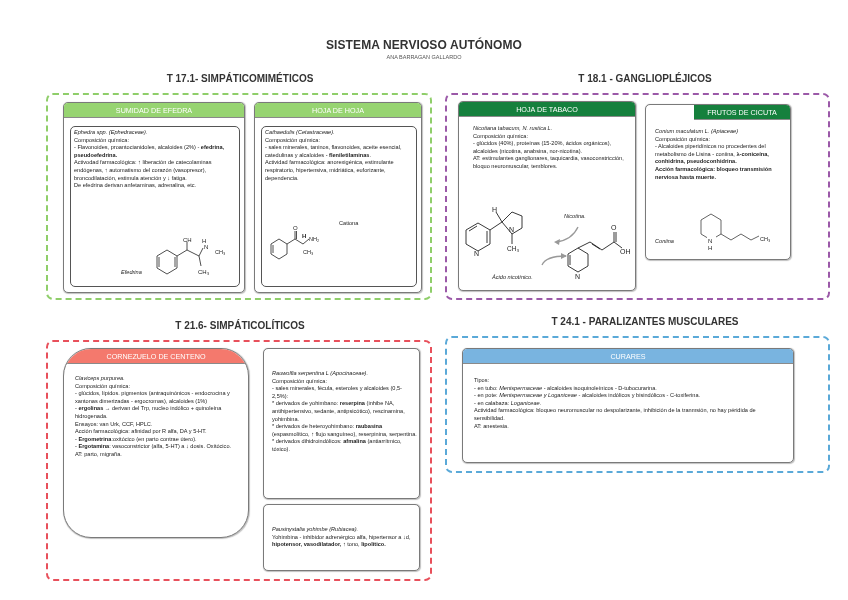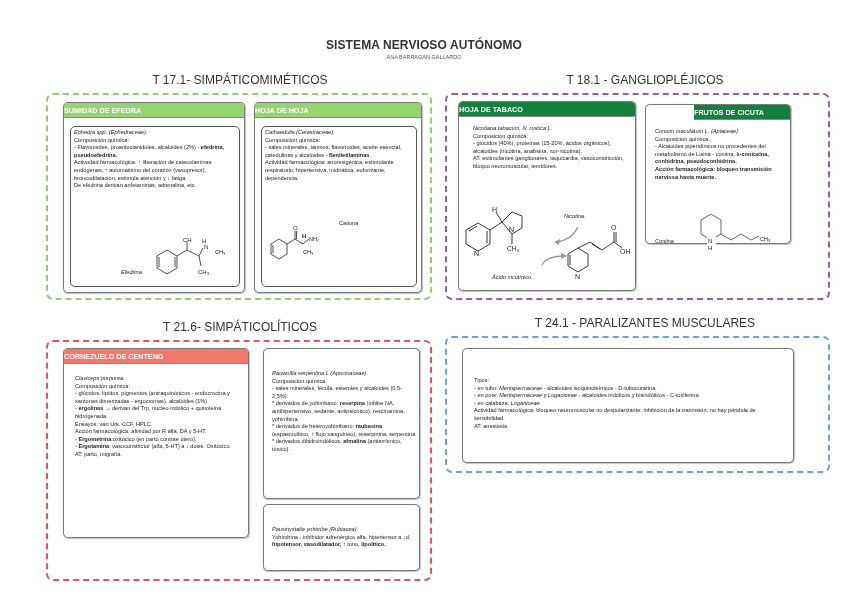--- a/index.html
+++ b/index.html
@@ -2,30 +2,30 @@
 <html><head>
 <meta charset="utf-8">
 <style>
   * { box-sizing: border-box; margin: 0; padding: 0; }
   html, body { width: 848px; height: 600px; background: #ffffff; overflow: hidden; }
   body { position: relative; font-family: "Liberation Sans", sans-serif; color: #222; }
 
   .title { position: absolute; left: 0; width: 848px; top: 38px; text-align: center; font-size: 12px; font-weight: bold; color: #333; letter-spacing: 0.1px; }
   .author { position: absolute; left: 0; width: 848px; top: 54px; text-align: center; font-size: 5.5px; color: #555; }
 
-  .sec-title { position: absolute; font-size: 12px; font-weight: normal; color: #333; text-align: center; }
+  .sec-title { position: absolute; font-size: 10px; font-weight: bold; color: #333; text-align: center; }
 
   .group { position: absolute; border: 2px dashed; border-radius: 7px; }
   .g-green { border-color: #8fce6a; }
   .g-purple { border-color: #9b59a8; }
   .g-red { border-color: #e8505b; }
   .g-blue { border-color: #5aa9d8; }
 
   .card { position: absolute; border: 1px solid #7a7a7a; border-radius: 5px; background: #fff; box-shadow: 0.5px 0.5px 1px rgba(0,0,0,0.25); overflow: hidden; }
-  .card-head { height: 15px; line-height: 15px; text-align: left; color: #fff; font-weight: bold; font-size: 7.2px; border-bottom: 1px solid #8a8a8a; }
+  .card-head { height: 15px; line-height: 15px; text-align: center; color: #fff; font-weight: normal; font-size: 7.2px; border-bottom: 1px solid #8a8a8a; }
   .h-green { background: #97d471; }
   .h-purple { background: #15803d; }
   .h-red { background: #f4796d; }
   .h-blue { background: #79b4e0; }
 
   .inner { position: absolute; border: 1px solid #555; border-radius: 5px; background: #fff; padding: 2px 3px; font-size: 5.6px; line-height: 7.6px; color: #222; }
   .body-plain { position: absolute; font-size: 5.6px; line-height: 7.6px; color: #222; }
 
   .line { display: block; white-space: normal; }
   .it { font-style: italic; }
@@ -143,21 +143,21 @@
   <text x="14" y="56" font-size="7" fill="#222">N</text>
   <text x="49" y="32" font-size="7" fill="#222">N</text>
   <text x="47" y="51" font-size="6.5" fill="#222">CH₃</text>
   <text x="151" y="30" font-size="7" fill="#222">O</text>
   <text x="160" y="54" font-size="7" fill="#222">OH</text>
   <text x="115" y="79" font-size="7" fill="#222">N</text>
   <text x="104" y="18" font-size="5.6" font-style="italic" fill="#222">Nicotina.</text>
   <text x="32" y="79" font-size="5.6" font-style="italic" fill="#222">Ácido nicotínico.</text>
 </svg>
 
-<div class="card" style="left:645px; top:104px; width:146px; height:140px;padding-left:48px;">
+<div class="card" style="left:645px; top:104px; width:146px; height:156px;padding-left:48px;">
   <div class="card-head h-purple">FRUTOS DE CICUTA</div>
 </div>
 <div class="body-plain" style="left:655px; top:128px; width:133px;">
   <span class="line it">Conium maculatum L. (Apiaceae)</span>
   <span class="line">Composición química:</span>
   <span class="line"><span>- Alcaloides piperidínicos no procedentes del metabolismo de Lisina - coniina, </span><span class="b">λ-coniceína, conhidrina, pseudoconhidrina.</span></span>
   <span class="line b">Acción farmacológica: bloqueo transmisión nerviosa hasta muerte.</span>
 </div>
 <div class="mol-label" style="left:655px; top:238px;">Coniina</div>
 <svg class="mol" style="left:695px; top:210px;" width="95" height="45">
@@ -170,21 +170,21 @@
   </g>
   <rect x="12" y="26" width="9" height="10" fill="#fff"></rect>
   <text x="13" y="33" font-size="6" fill="#222">N</text>
   <text x="13" y="40" font-size="6" fill="#222">H</text>
   <text x="65" y="31" font-size="5.5" fill="#222">CH₃</text>
 </svg>
 
 <div class="sec-title" style="left:40px; width:400px; top:320px;">T 21.6- SIMPÁTICOLÍTICOS</div>
 <div class="group g-red" style="left:46px; top:340px; width:386px; height:241px;"></div>
 
-<div class="card" style="left:63px; top:348px; width:186px; height:190px;">
+<div class="card" style="left:63px; top:348px; width:186px; height:190px;border-radius:28px;">
   <div class="card-head h-red">CORNEZUELO DE CENTENO</div>
   <div class="body-plain" style="left:11px; top:26px; width:170px;">
     <span class="line it">Claviceps purpurea.</span>
     <span class="line">Composición química:</span>
     <span class="line">- glúcidos, lípidos. pigmentos (antraquinónicos - endocrocina y xantonas dimerizadas - ergocromas), alcaloides (1%)</span>
     <span class="line"><span>- </span><span class="b">ergolinas</span><span> → derivan del Trp, nucleo indólico + quinoleína hidrogenada.</span></span>
     <span class="line">Ensayos:  van Urk, CCF, HPLC.</span>
     <span class="line">Acción farmacológica: afinidad por R alfa, DA y 5-HT.</span>
     <span class="line"><span>- </span><span class="b">Ergometrina</span><span>:oxitócico (en parto contrae útero).</span></span>
     <span class="line"><span>- </span><span class="b">Ergotamina</span><span>:  vasoconstrictor (alfa, 5-HT) a ↓ dosis. Oxitócico.</span></span>
@@ -207,20 +207,21 @@
   <div class="body-plain" style="left:8px; top:21px; width:146px;">
     <span class="line it">Pausinystalia yohimbe (Rubiacea).</span>
     <span class="line"><span>Yohimbina - inhibidor adrenérgico alfa, hipertensor a ↓d, </span><span class="b">hipotensor, vasodilatador,</span><span> ↑ tono, </span><span class="b">lipolítico.</span></span>
   </div>
 </div>
 
 <div class="sec-title" style="left:460px; width:370px; top:316px;">T 24.1 - PARALIZANTES MUSCULARES</div>
 <div class="group g-blue" style="left:445px; top:336px; width:385px; height:137px;"></div>
 
 <div class="card" style="left:462px; top:348px; width:332px; height:115px;">
+  <div class="card-head h-blue">CURARES</div>
   <div class="body-plain" style="left:11px; top:28px; width:312px;">
     <span class="line">Tipos:</span>
     <span class="line"><span>- en tubo: </span><span class="it">Menispermaceae</span><span> - alcaloides isoquinoleínicos - D-tubocurarina.</span></span>
     <span class="line"><span>- en pote:  </span><span class="it">Menispermaceae y Loganiceae</span><span> - alcaloides indólicos y bisindólicos - C-toxiferina.</span></span>
     <span class="line"><span>- en calabaza: </span><span class="it">Loganiceae.</span></span>
     <span class="line">Actividad farmacológica:  bloqueo neuromuscular no despolarizante, inhibición de la tranmsión, no hay péridida de sensibilidad.</span>
     <span class="line">AT: anestesia.</span>
   </div>
 </div>
 

